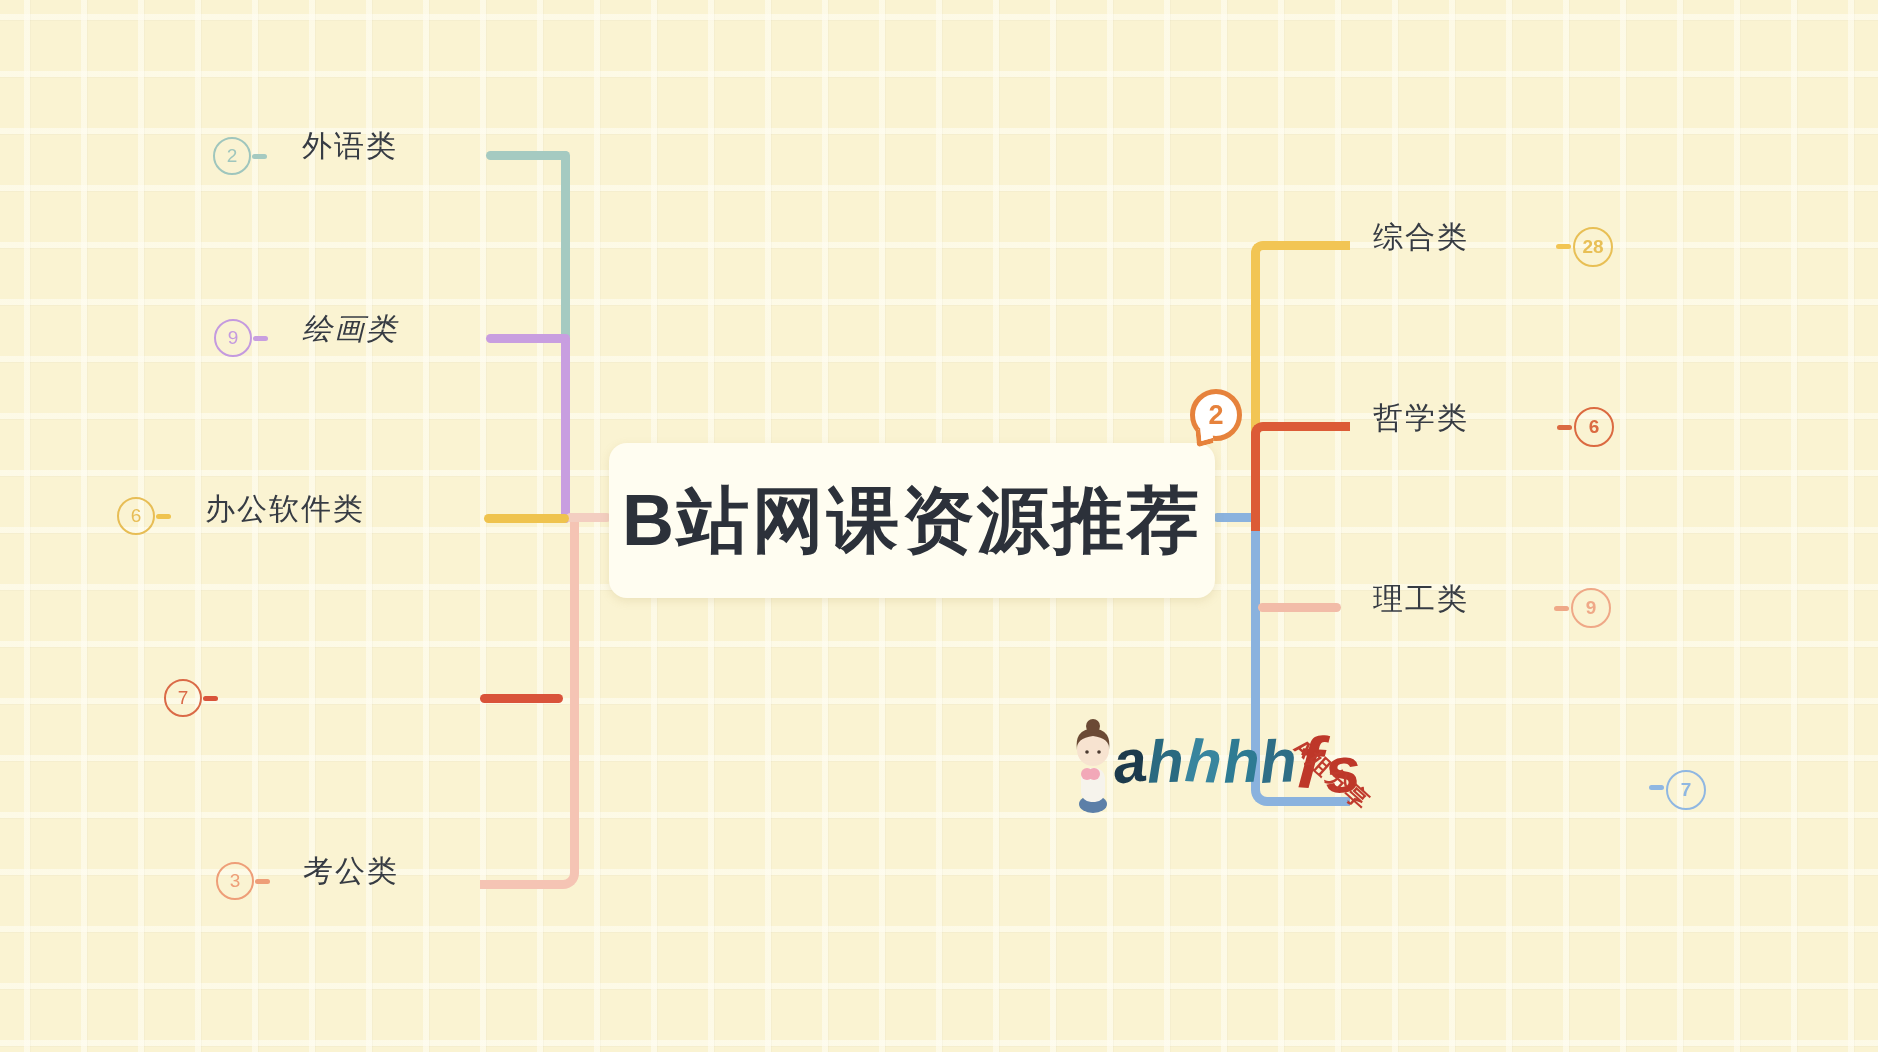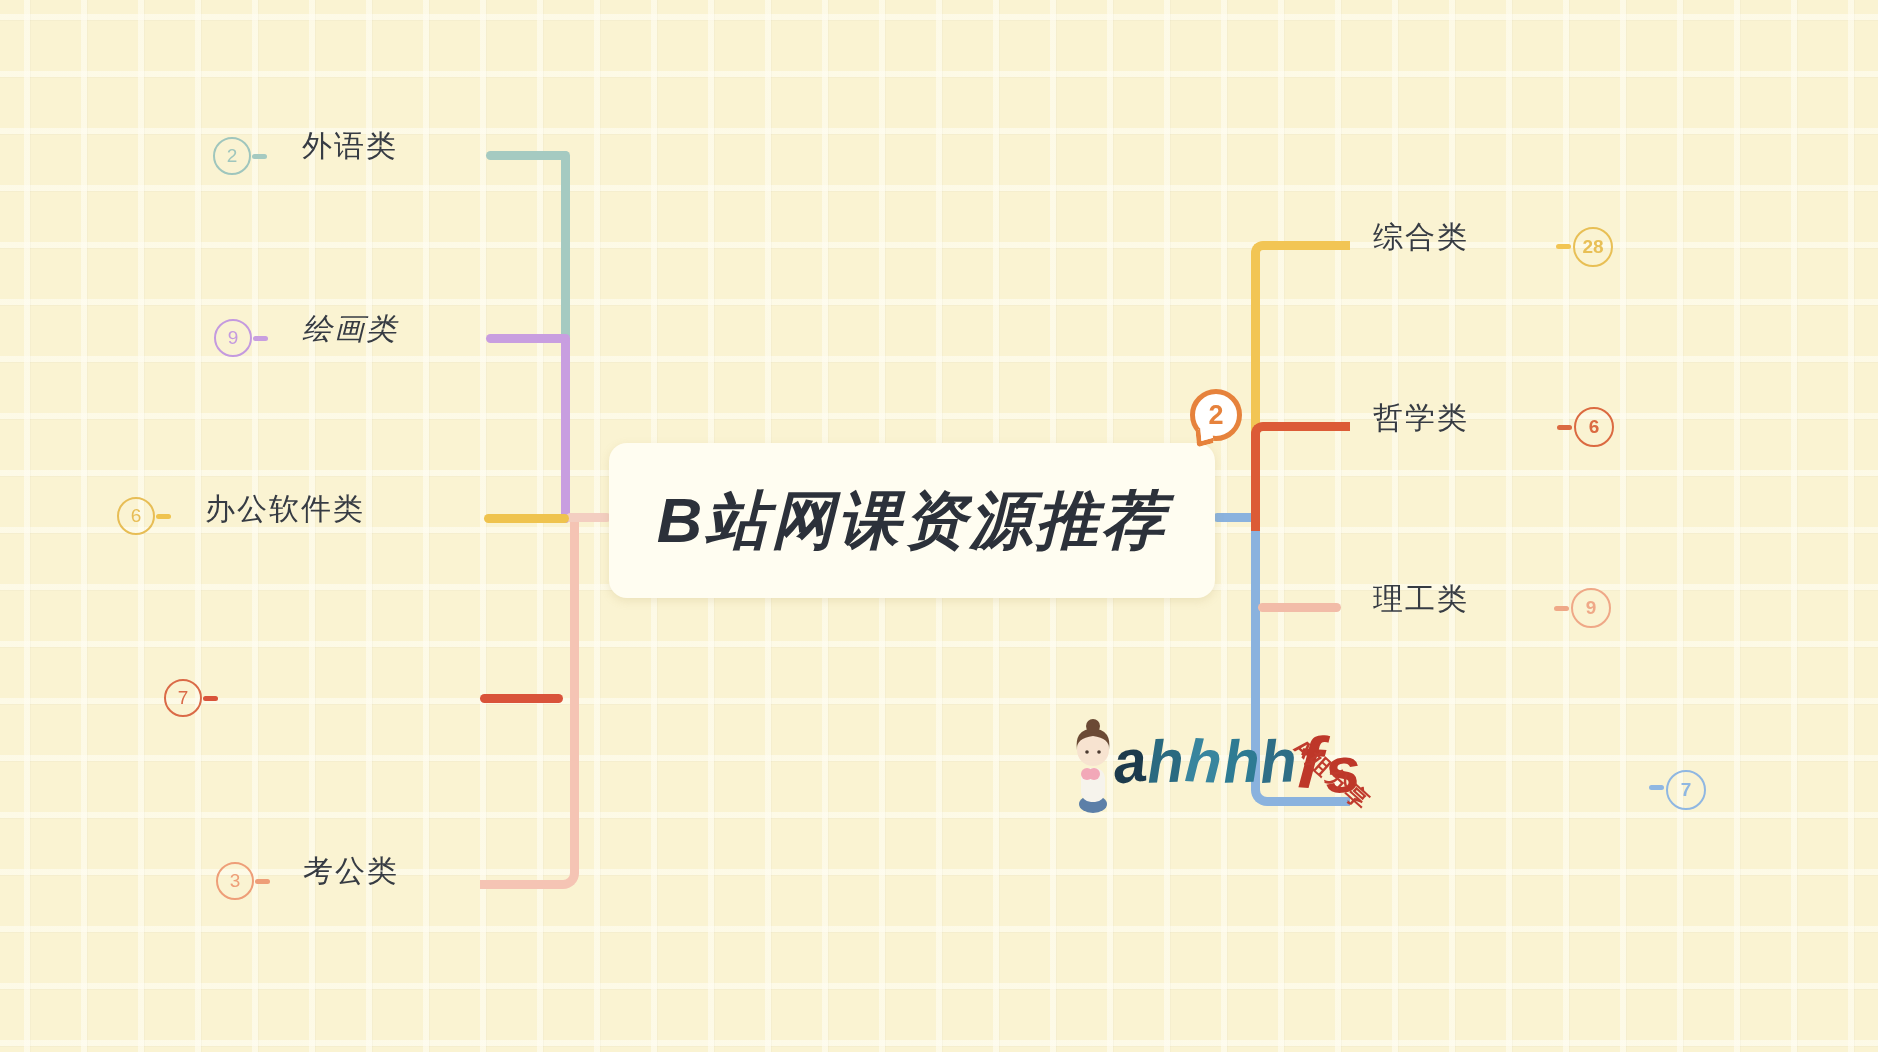--- a/index.html
+++ b/index.html
@@ -50,21 +50,21 @@
   .b-blue  {color:#8FB7E2;border-color:#8FB7E2;}
   .dash{position:absolute;height:5px;border-radius:3px;}
   
   .central{
     position:absolute;left:609px;top:443px;width:606px;height:155px;
     background:#FFFDF1;border-radius:18px;
     box-shadow:0 3px 10px rgba(170,150,80,.18);
     display:flex;align-items:center;justify-content:center;
   }
   .central-title{
-    font-size:63px;font-weight:700;color:#2C313A;letter-spacing:3px;white-space:nowrap;font-style:italic;
+    font-size:72px;font-weight:700;color:#2C313A;letter-spacing:3px;white-space:nowrap;
   }
   
   .bubble{
     position:absolute;left:1190px;top:389px;width:52px;height:52px;box-sizing:border-box;
     background:#FFFFFF;border:5px solid #E6823C;border-radius:50%;
     display:flex;align-items:center;justify-content:center;
     font-size:27px;font-weight:700;color:#E6823C;z-index:6;
   }
   .bubble::after{
     content:"";position:absolute;left:1px;bottom:-9px;width:12px;height:12px;

